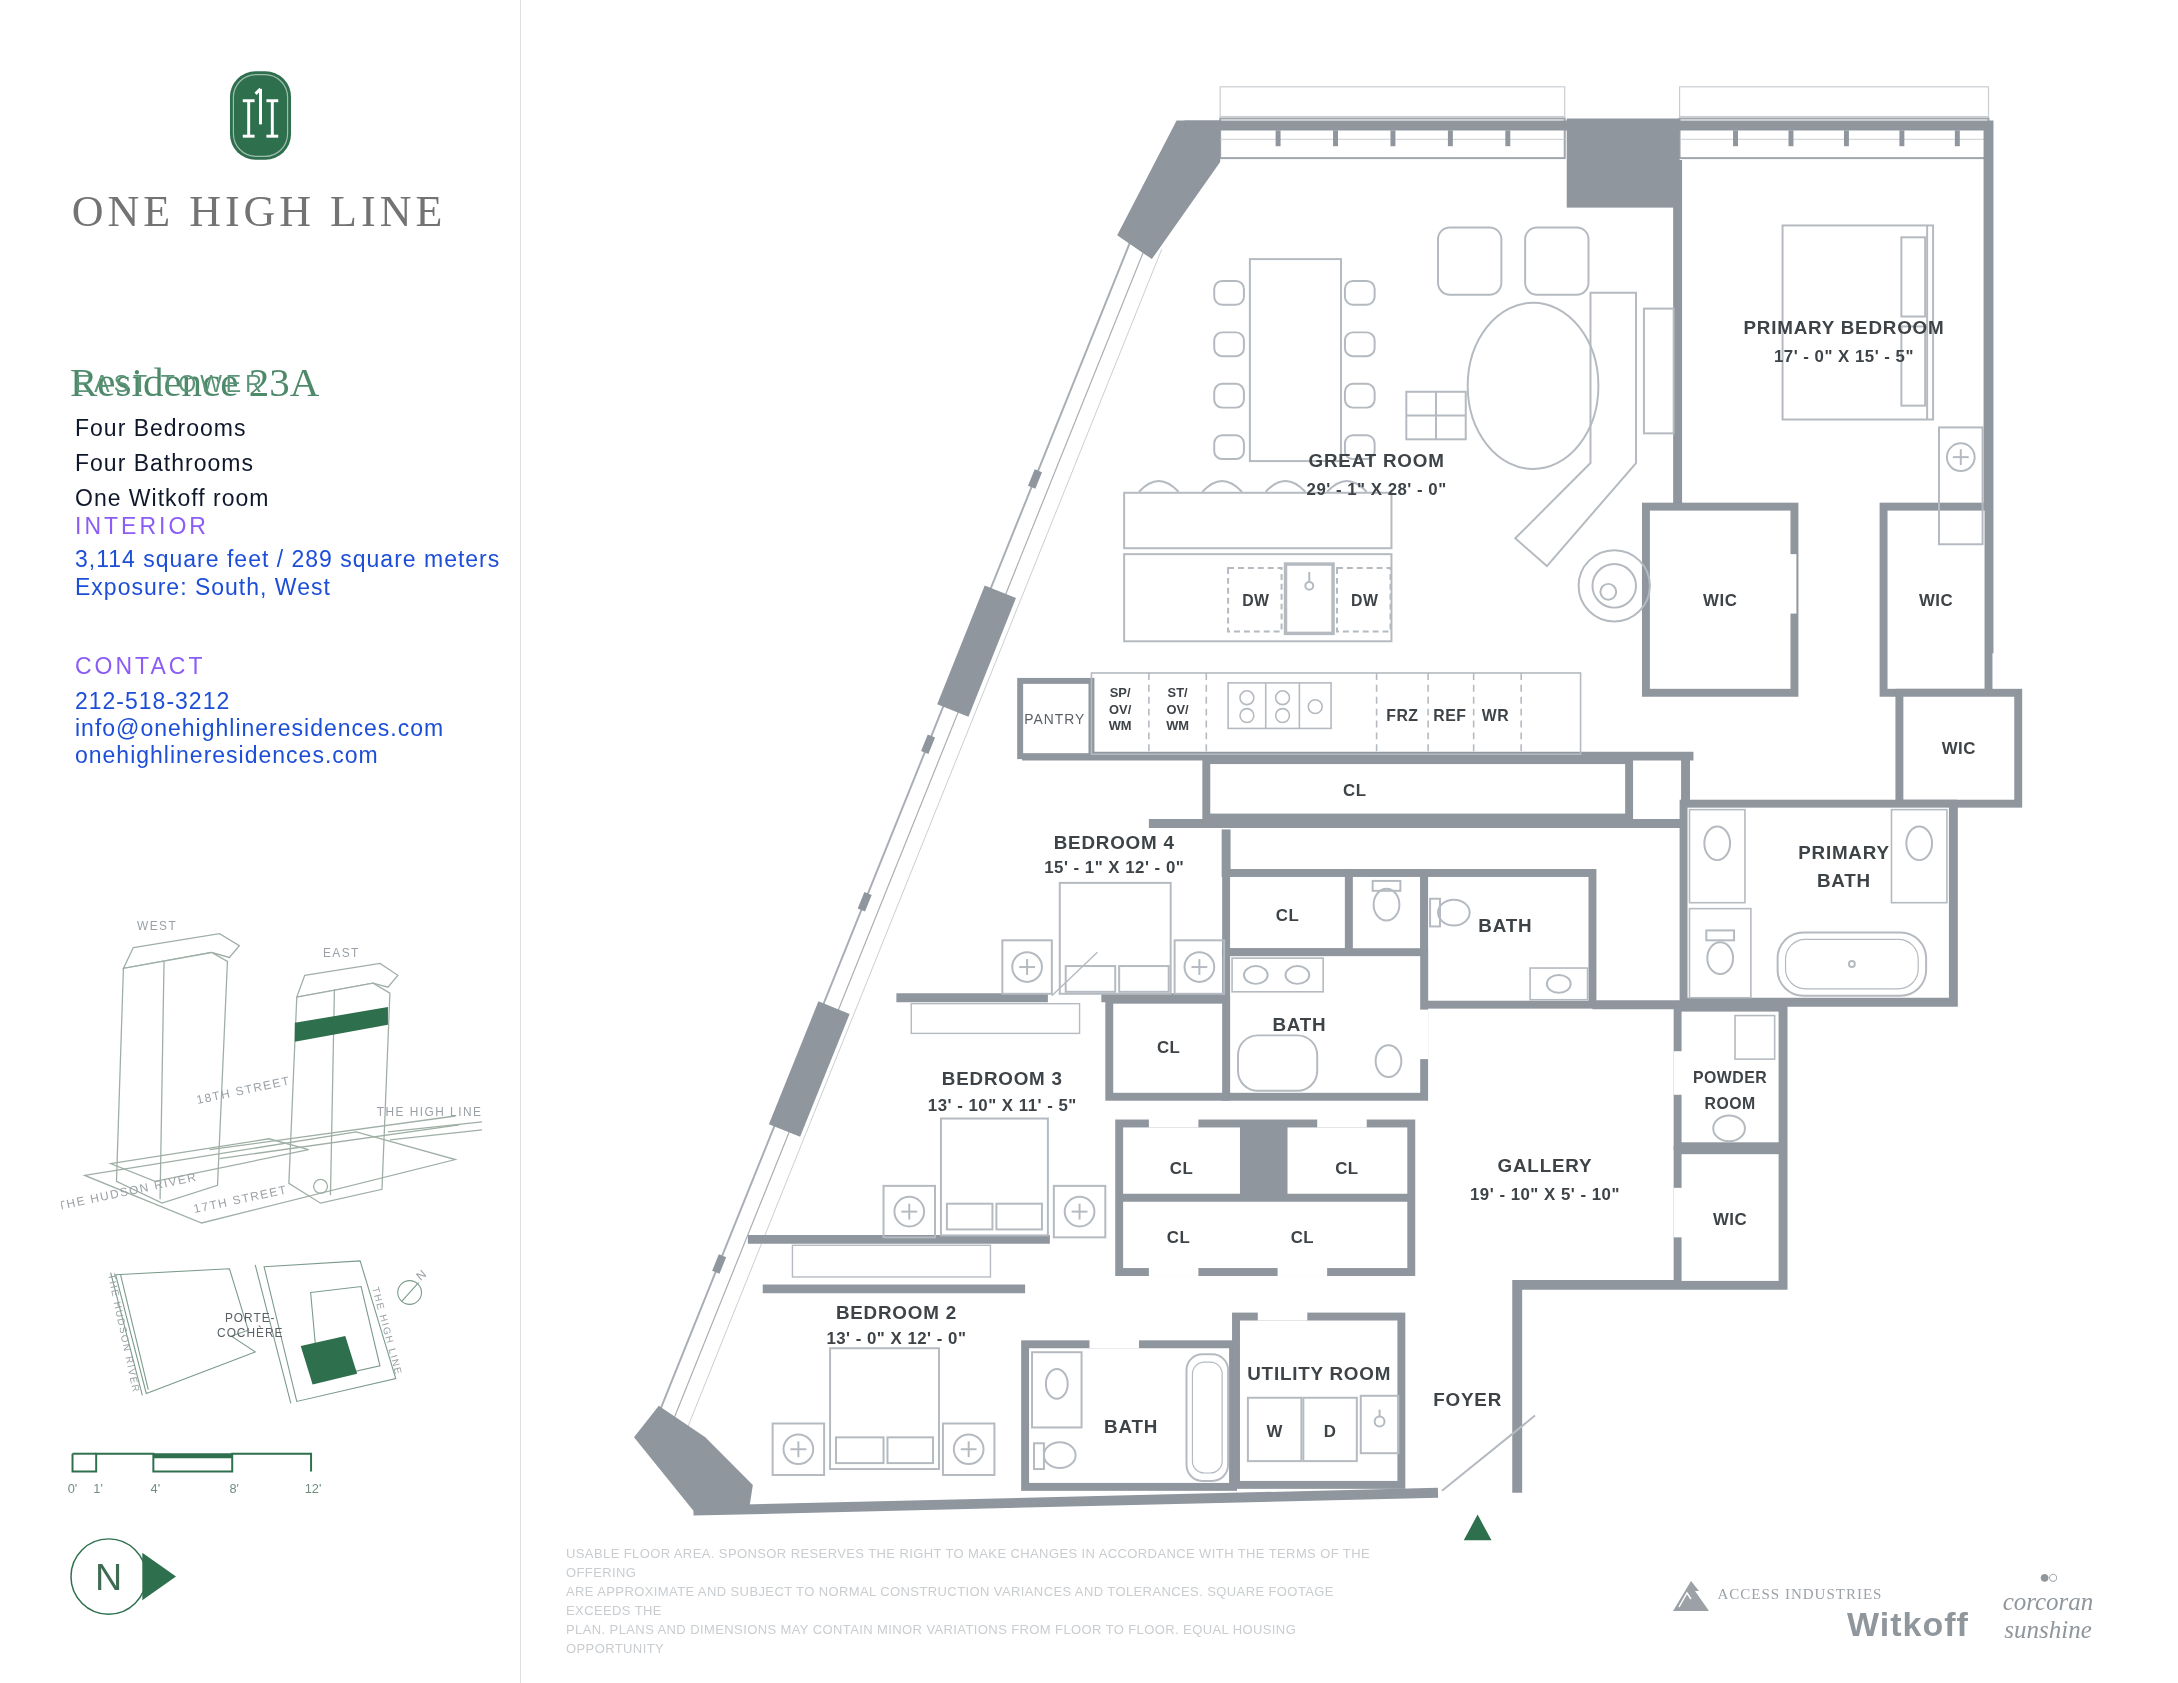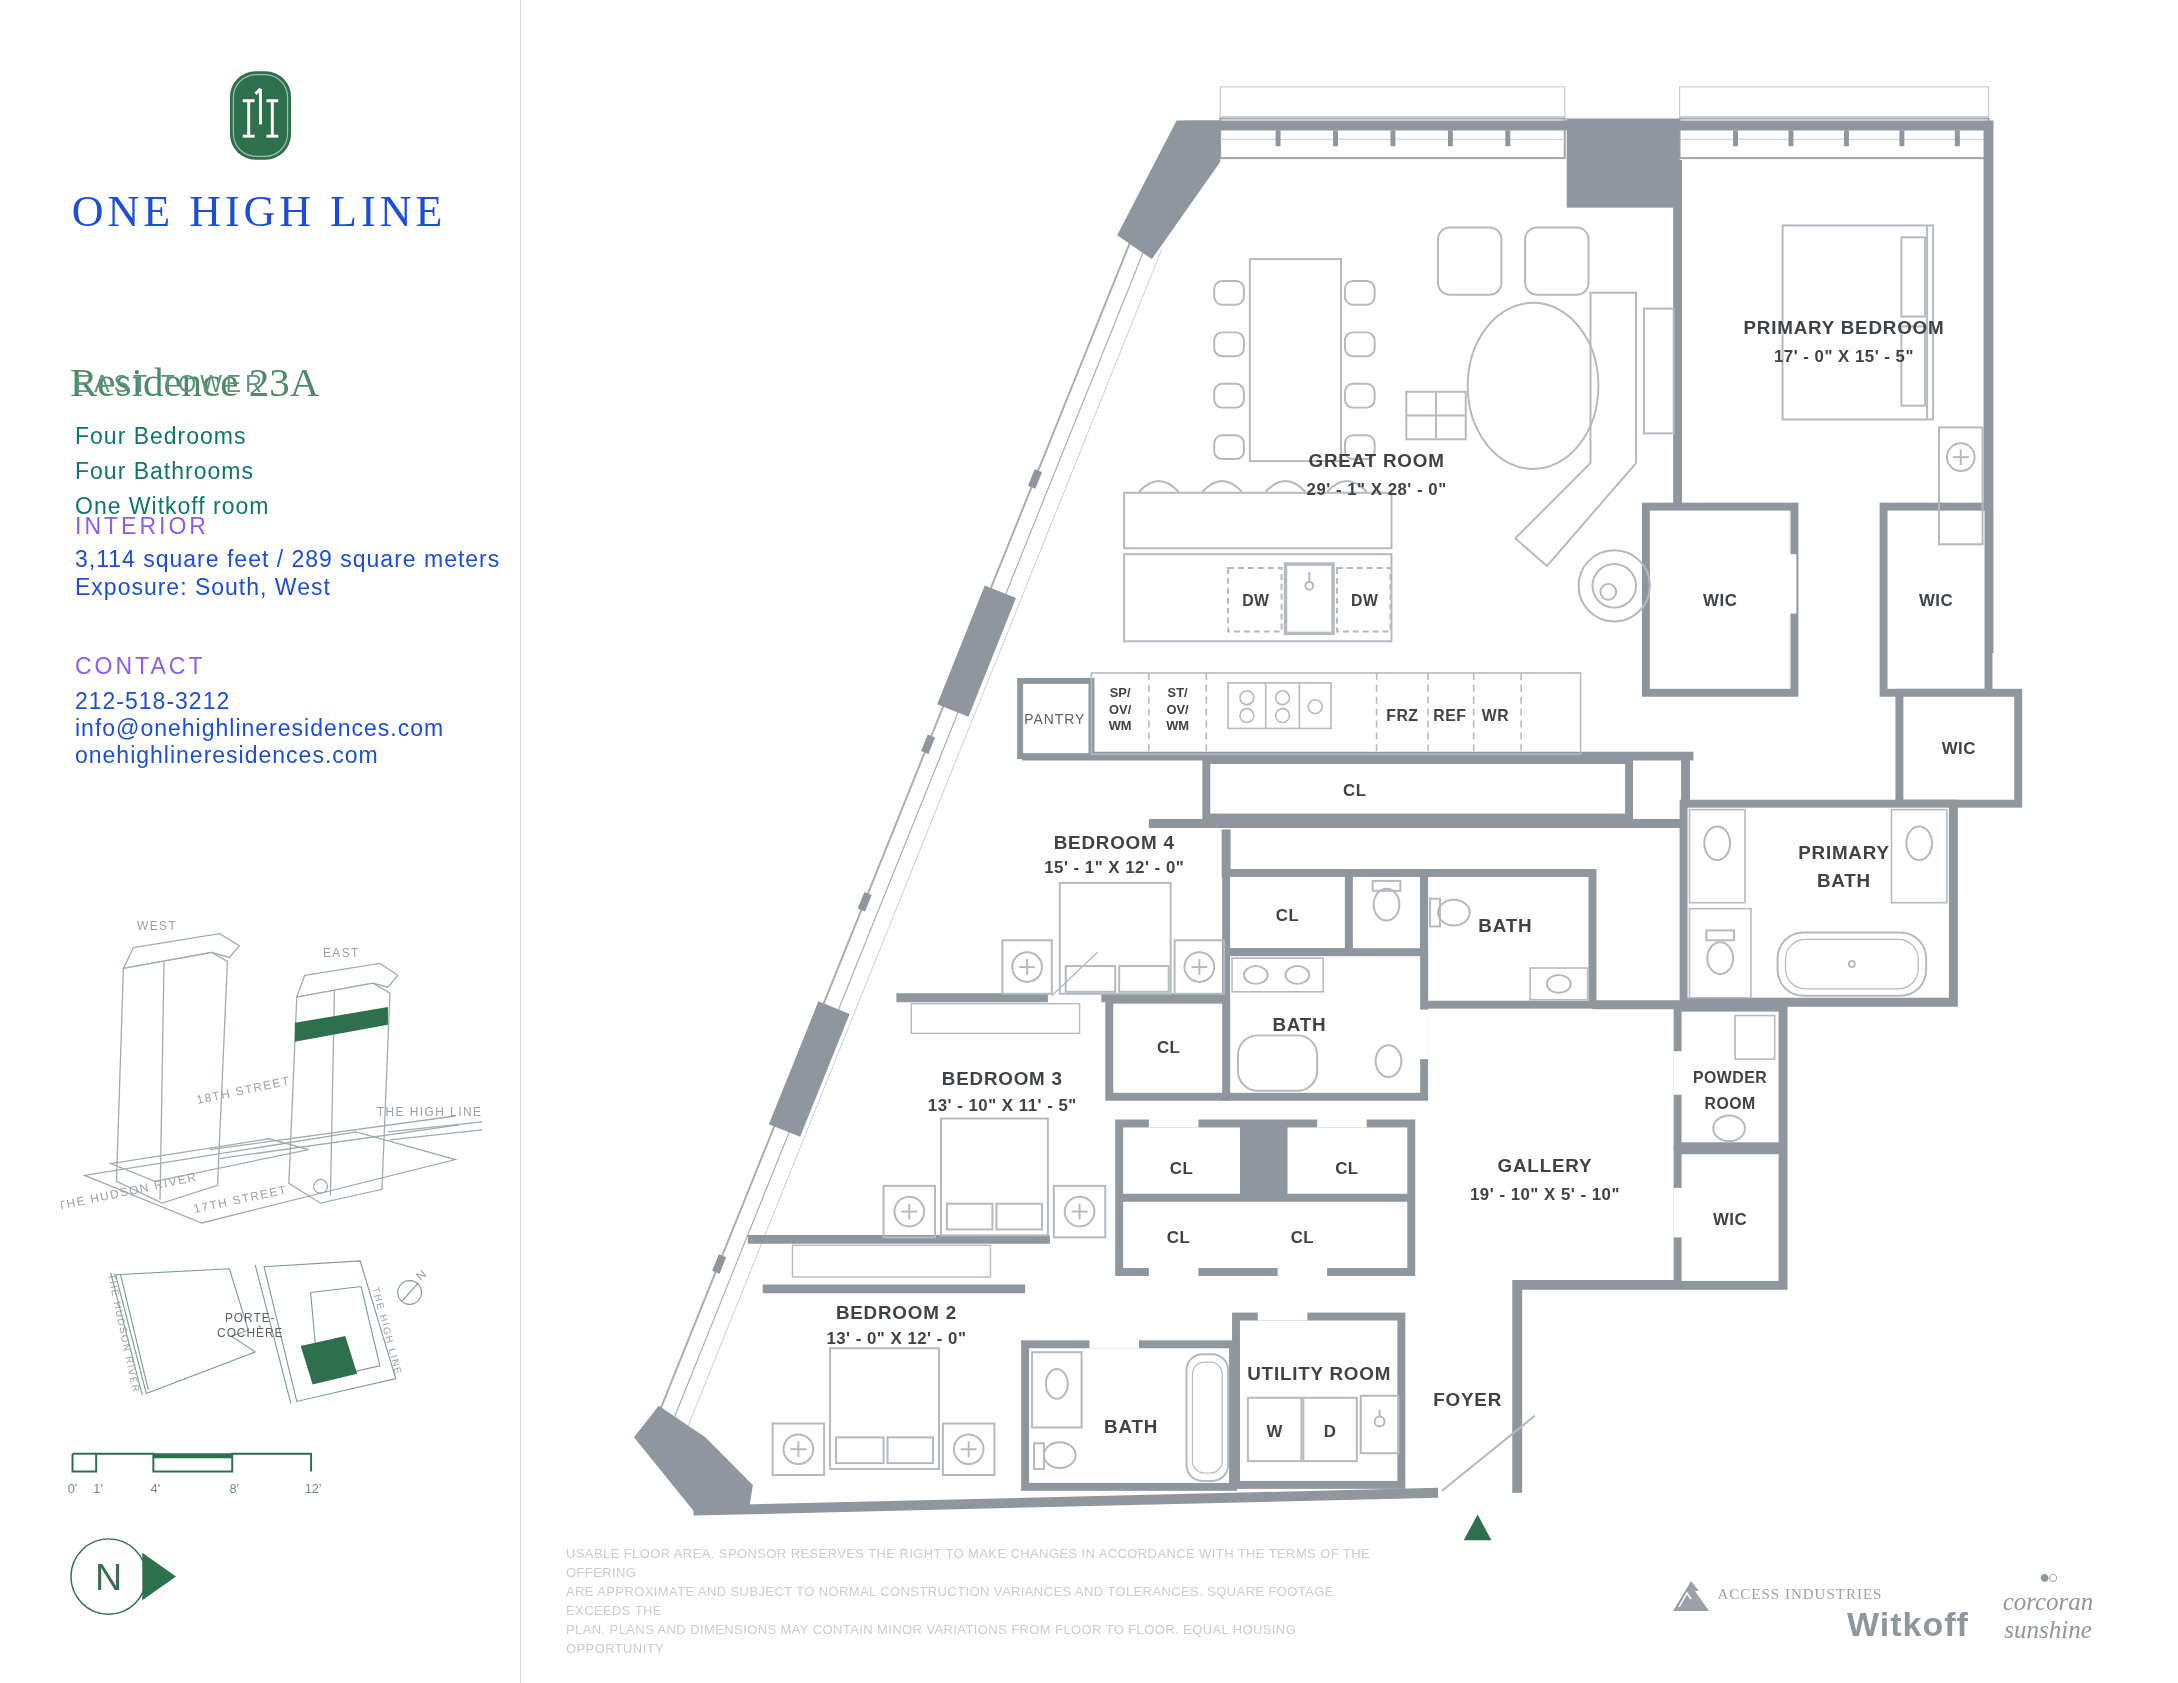--- a/index.html
+++ b/index.html
@@ -1,24 +1,24 @@
 <!DOCTYPE html>
 <html><head>
 <meta charset="utf-8">
 <style>
   html,body{margin:0;padding:0;background:#fff;}
   #page{position:relative;width:2178px;height:1683px;background:#ffffff;overflow:hidden;
         font-family:"Liberation Sans",sans-serif;color:#4A5055;}
   .abs{position:absolute;}
   
   .brand-name{left:61px;top:186px;width:396px;text-align:center;
-    font-family:"Liberation Serif",serif;font-size:44px;color:#1d4ed8;letter-spacing:4px;}
+    font-family:"Liberation Serif",serif;font-size:44px;color:#737373;letter-spacing:4px;}
   .res-title{left:70px;top:312px;font-family:"Liberation Serif",serif;font-size:41px;color:#4E8A6A;margin-top:46px;}
   .tower{left:75px;top:371px;font-size:23px;color:#5B9478;letter-spacing:4px;}
-  .features{left:75px;top:411px;font-size:23px;line-height:35px;letter-spacing:1px;color:#0f766e;margin-top:8px;}
+  .features{left:75px;top:411px;font-size:23px;line-height:35px;letter-spacing:1px;color:#0f172a;}
   .green-h{font-size:23px;color:#8b5cf6;letter-spacing:3px;}
   .body-t{font-size:23px;letter-spacing:1px;color:#1d4ed8;}
   .interior-h{left:75px;top:513px;}
   .interior-size{left:75px;top:546px;}
   .exposure{left:75px;top:574px;}
   .contact-h{left:75px;top:653px;}
   .phone{left:75px;top:688px;}
   .email{left:75px;top:715px;}
   .web{left:75px;top:742px;}
   .divider{left:520px;top:0;width:1px;height:1683px;background:#DCDFE0;}

